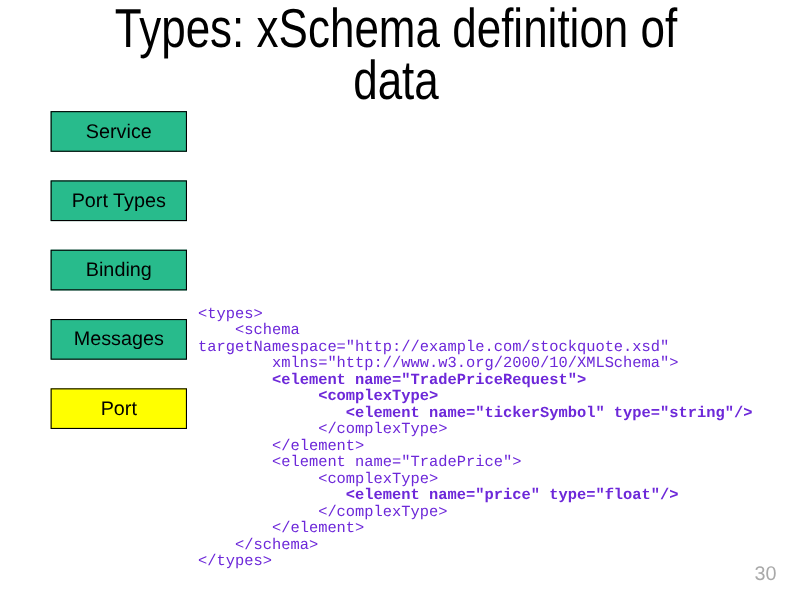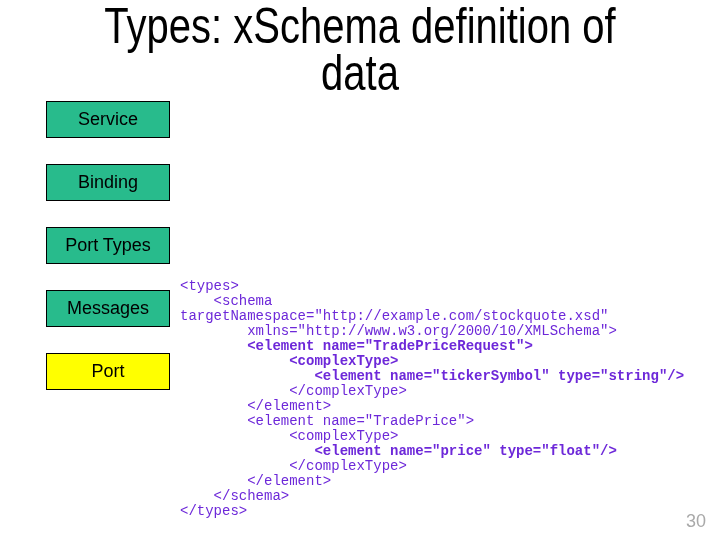--- a/index.html
+++ b/index.html
@@ -78,22 +78,22 @@
 <div class="slide">
 
   <h1 class="title">
     <span class="title-line">Types: xSchema definition of</span>
     <span class="title-line">data</span>
   </h1>
 
   <div class="wsdl-stack">
 
   <div class="wsdl-box">Service</div>
+      <div class="wsdl-box">Port Types</div>
       <div class="wsdl-box">Binding</div>
-      <div class="wsdl-box">Port Types</div>
       <div class="wsdl-box">Messages</div>
       <div class="wsdl-box highlight">Port</div>
     </div>
 
   <pre class="code"><div class="code-line">&lt;types&gt;</div><div class="code-line">    &lt;schema</div><div class="code-line">targetNamespace="http://example.com/stockquote.xsd"</div><div class="code-line">        xmlns="http://www.w3.org/2000/10/XMLSchema"&gt;</div><div class="code-line bold">        &lt;element name="TradePriceRequest"&gt;</div><div class="code-line bold">             &lt;complexType&gt;</div><div class="code-line bold">                &lt;element name="tickerSymbol" type="string"/&gt;</div><div class="code-line">             &lt;/complexType&gt;</div><div class="code-line">        &lt;/element&gt;</div><div class="code-line">        &lt;element name="TradePrice"&gt;</div><div class="code-line">             &lt;complexType&gt;</div><div class="code-line bold">                &lt;element name="price" type="float"/&gt;</div><div class="code-line">             &lt;/complexType&gt;</div><div class="code-line">        &lt;/element&gt;</div><div class="code-line">    &lt;/schema&gt;</div><div class="code-line">&lt;/types&gt;</div></pre>
 
   <div class="page-number">30</div>
 
 </div>
 

